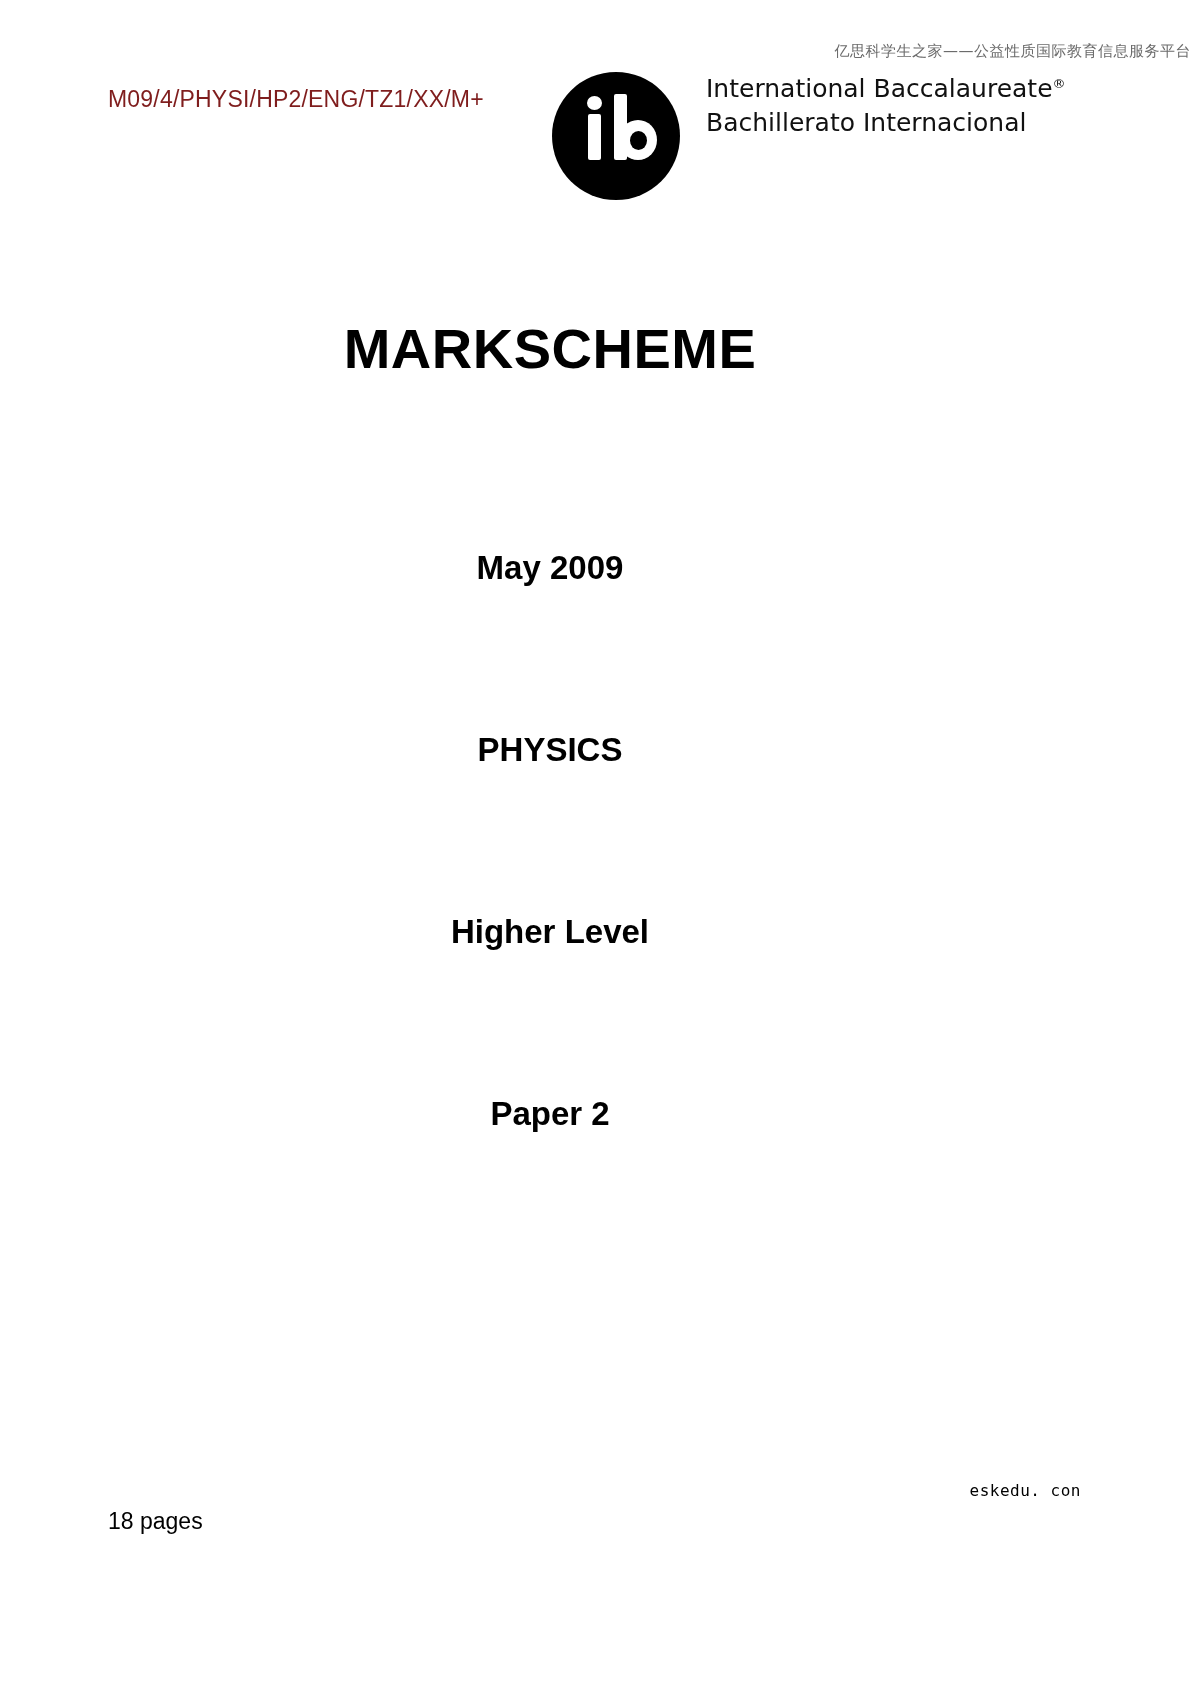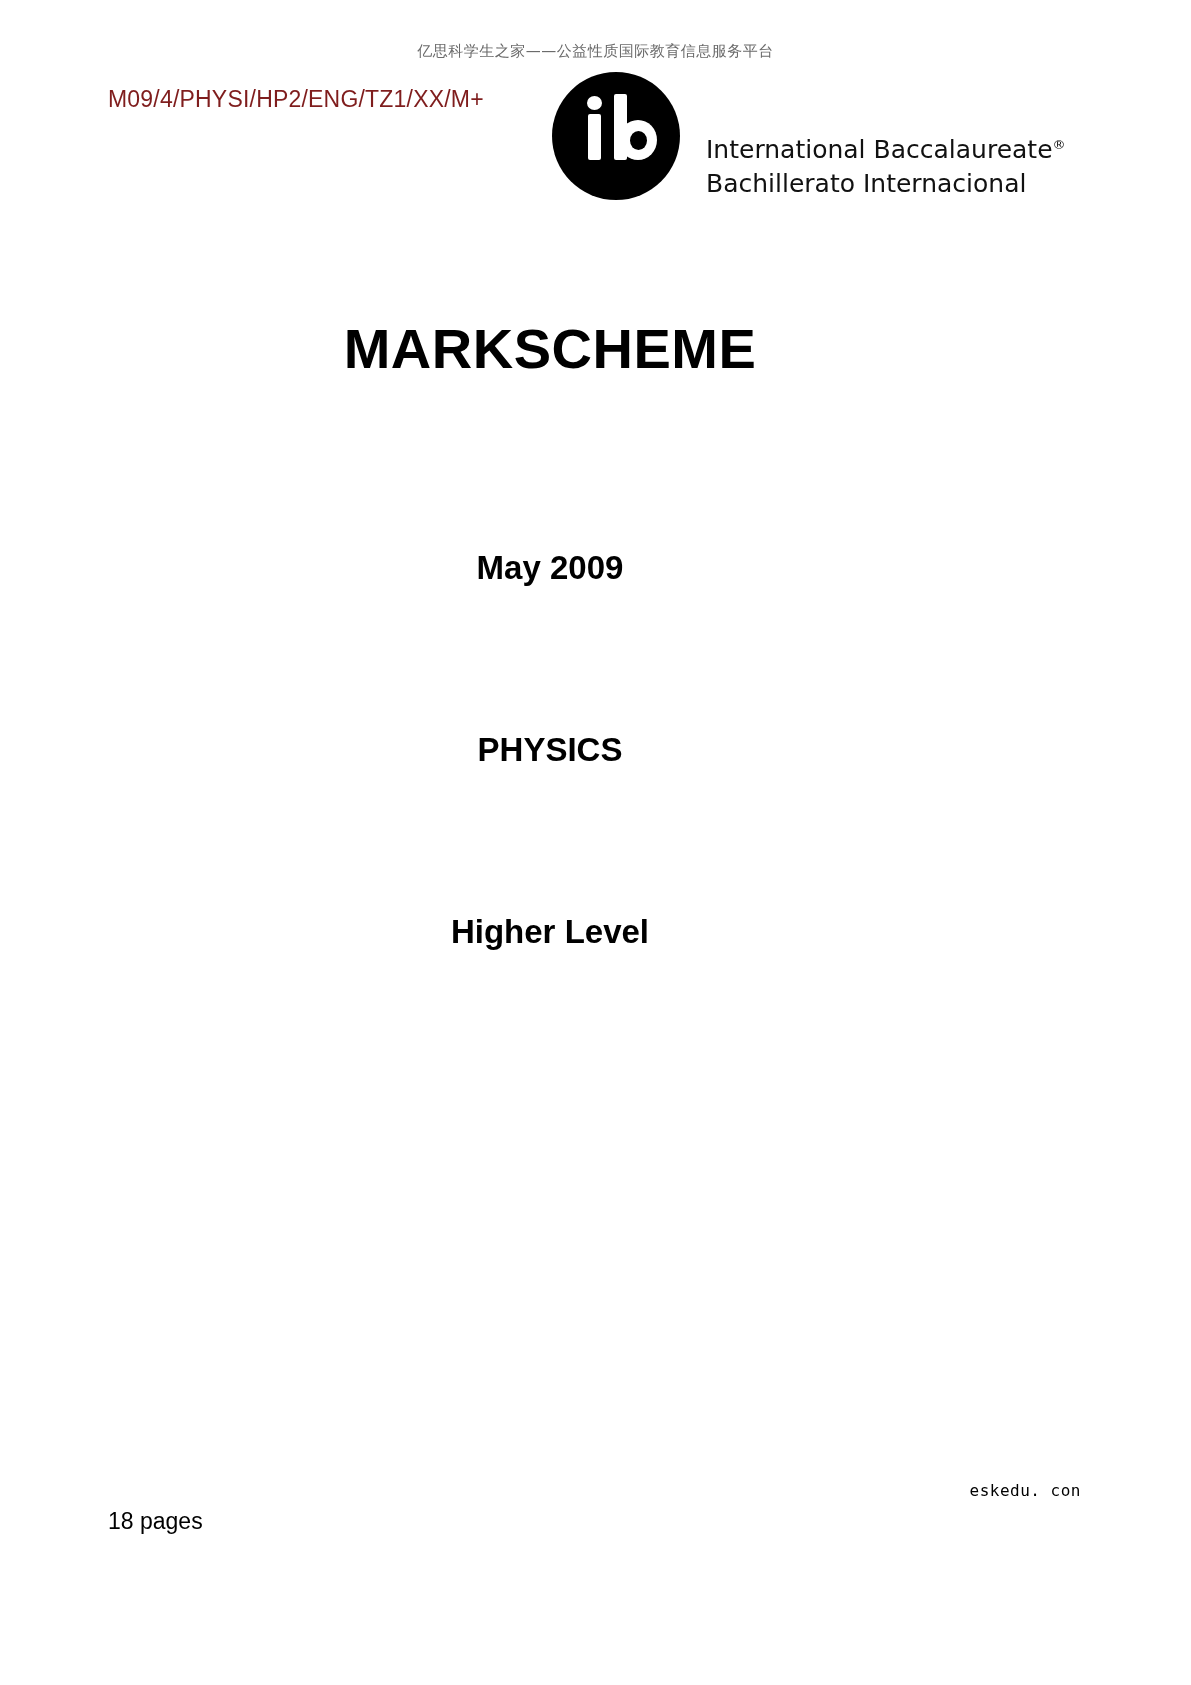--- a/index.html
+++ b/index.html
@@ -18,21 +18,21 @@
     background: #ffffff;
     overflow: hidden;
   }
 
   
   .watermark-top {
     position: absolute;
     top: 42px;
     left: 0;
     width: 1191px;
-    text-align: center;
+    text-align: right;
     font-size: 15px;
     color: #6b6b6b;
     letter-spacing: 0.5px;
     font-family: "DejaVu Sans", sans-serif;
   }
 
   
   .paper-code {
     position: absolute;
     top: 86px;
@@ -42,21 +42,21 @@
     letter-spacing: 0.2px;
     white-space: nowrap;
   }
 
   
   .logo-block {
     position: absolute;
     top: 72px;
     left: 552px;
     display: flex;
-    align-items: flex-end;
+    align-items: flex-start;
   }
   .ib-mark {
     position: relative;
     width: 128px;
     height: 128px;
     flex: 0 0 128px;
   }
   .ib-mark .disc {
     position: absolute;
     left: 0;
@@ -194,19 +194,20 @@
 
   <div class="title-stack">
     <div class="title-main">MARKSCHEME</div>
     <div class="sp-1"></div>
     <div class="title-line">May 2009</div>
     <div class="sp-2"></div>
     <div class="title-line">PHYSICS</div>
     <div class="sp-3"></div>
     <div class="title-line">Higher Level</div>
     <div class="sp-4"></div>
+    <div class="title-line">Paper 2</div>
   </div>
 
   <div class="watermark-bottom">eskedu. con</div>
 
   <div class="page-count">18 pages</div>
 
 </div>
 
 </body></html>

